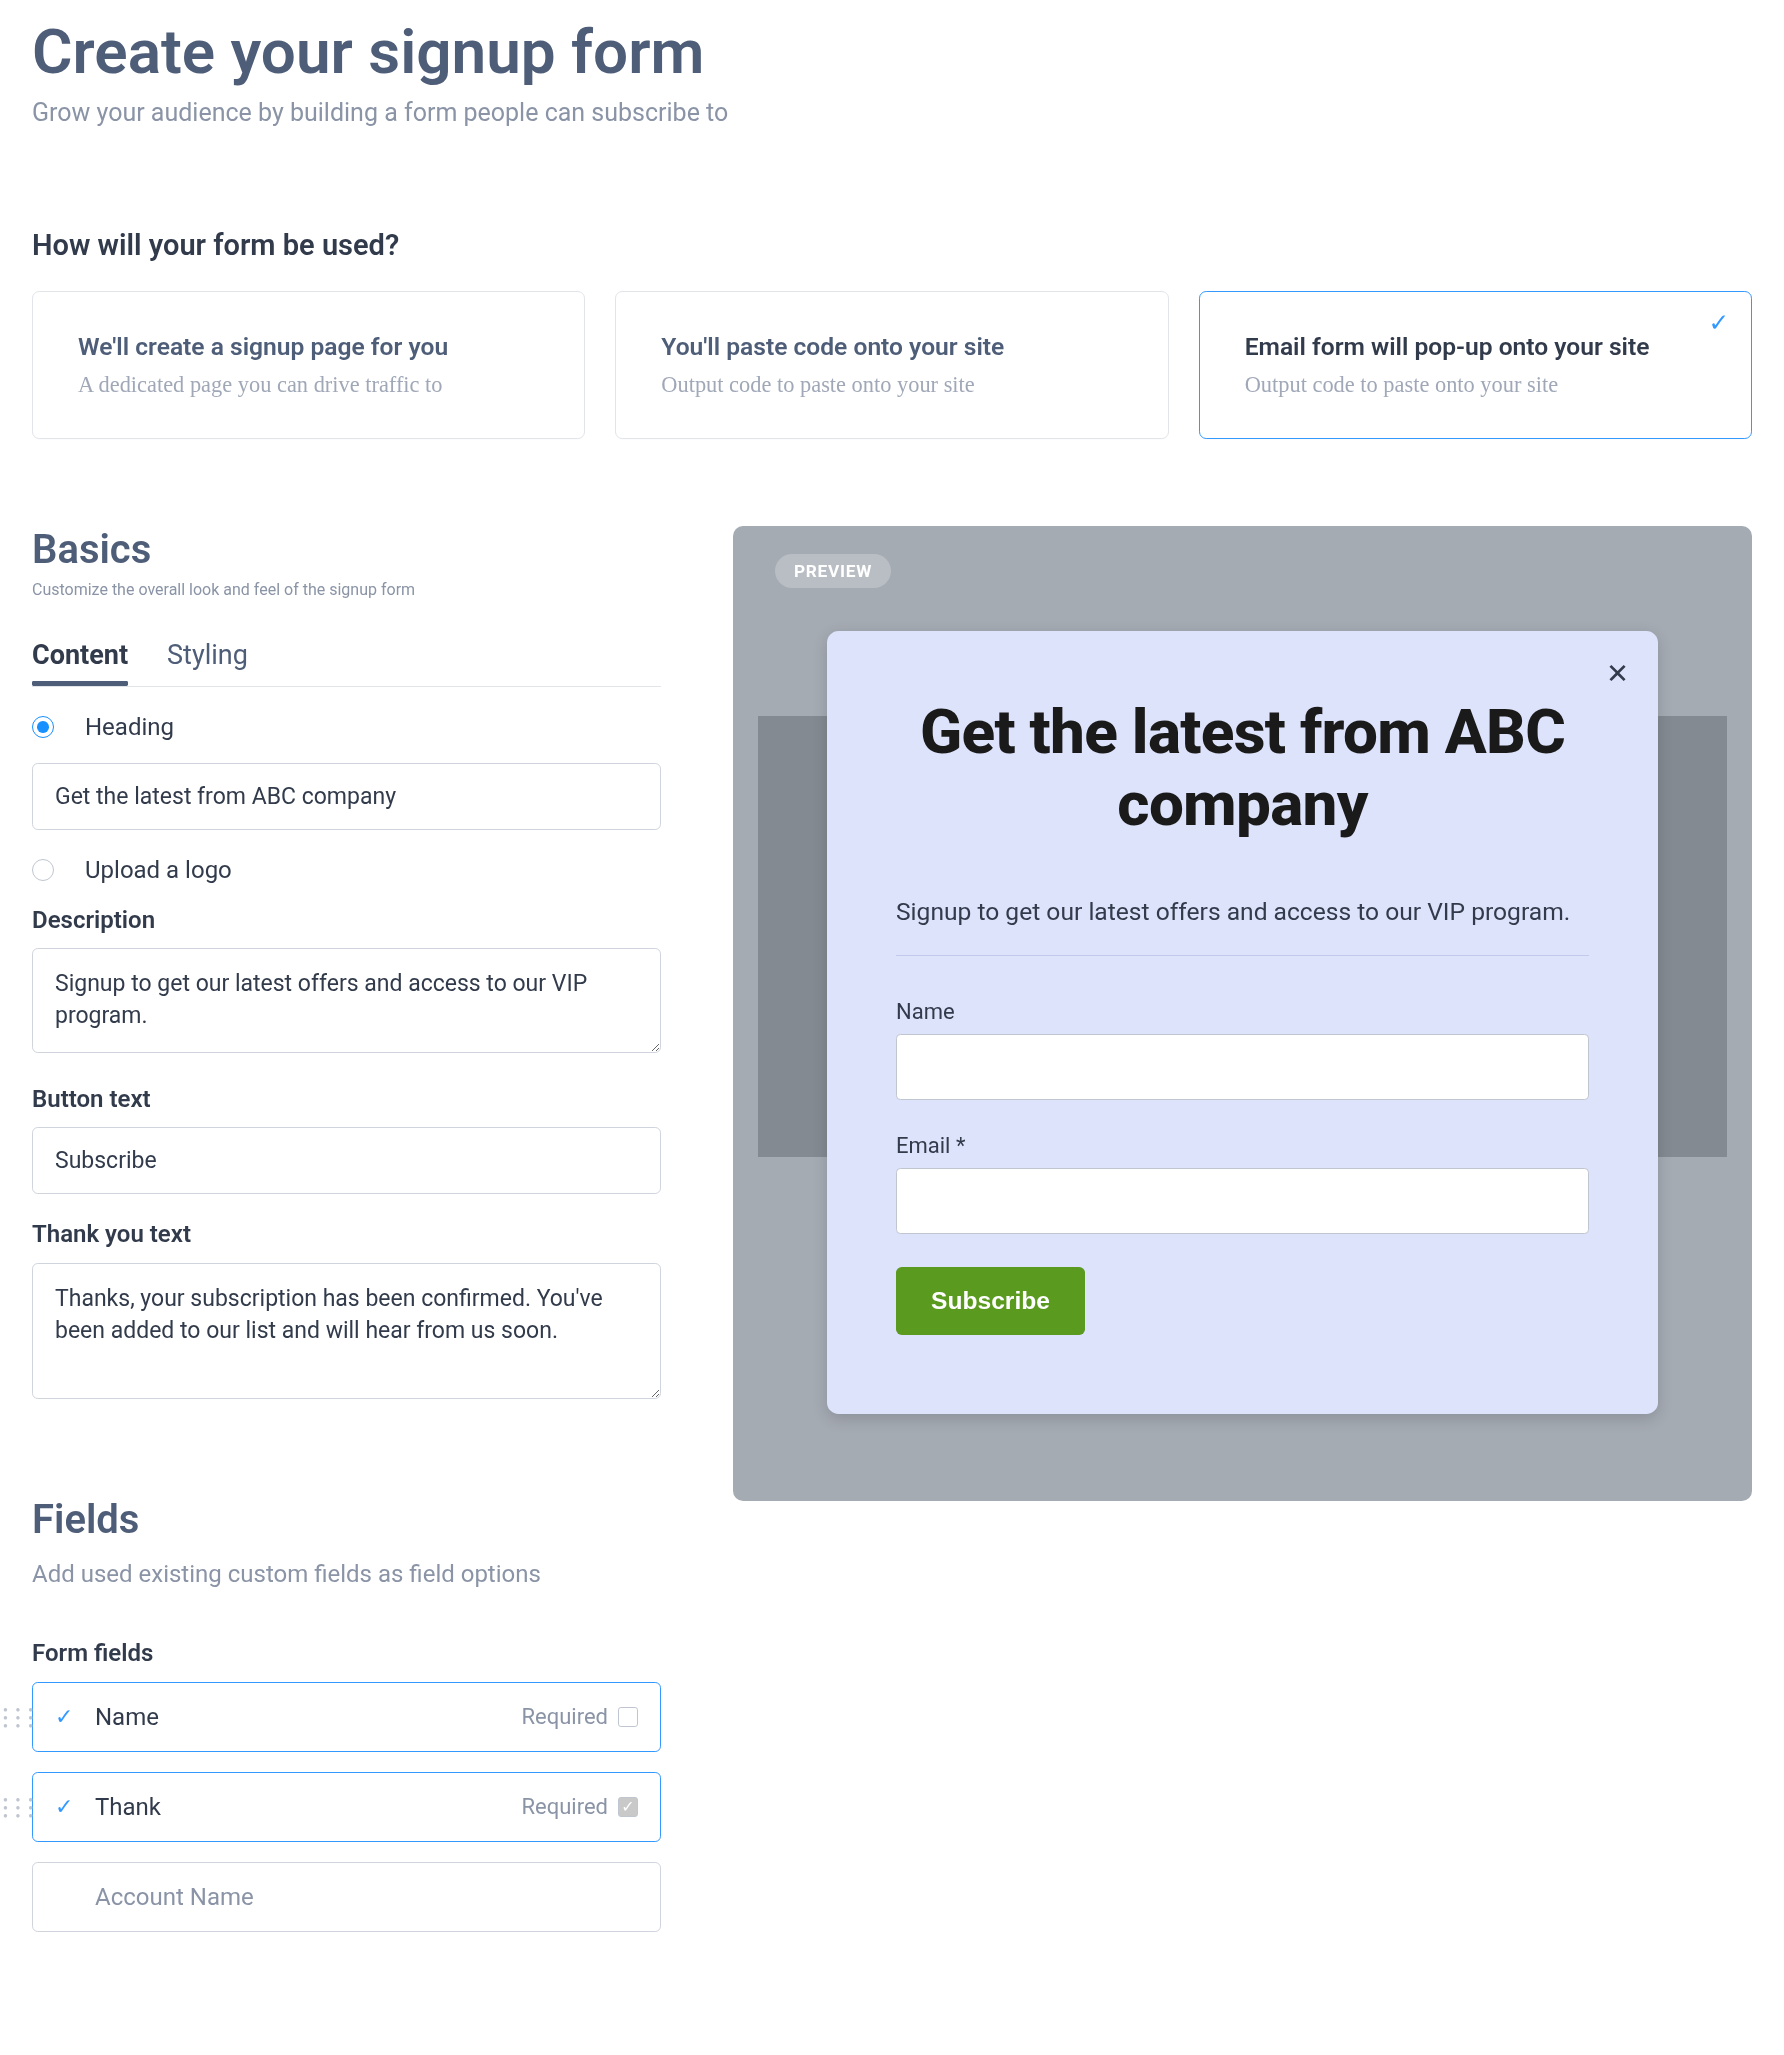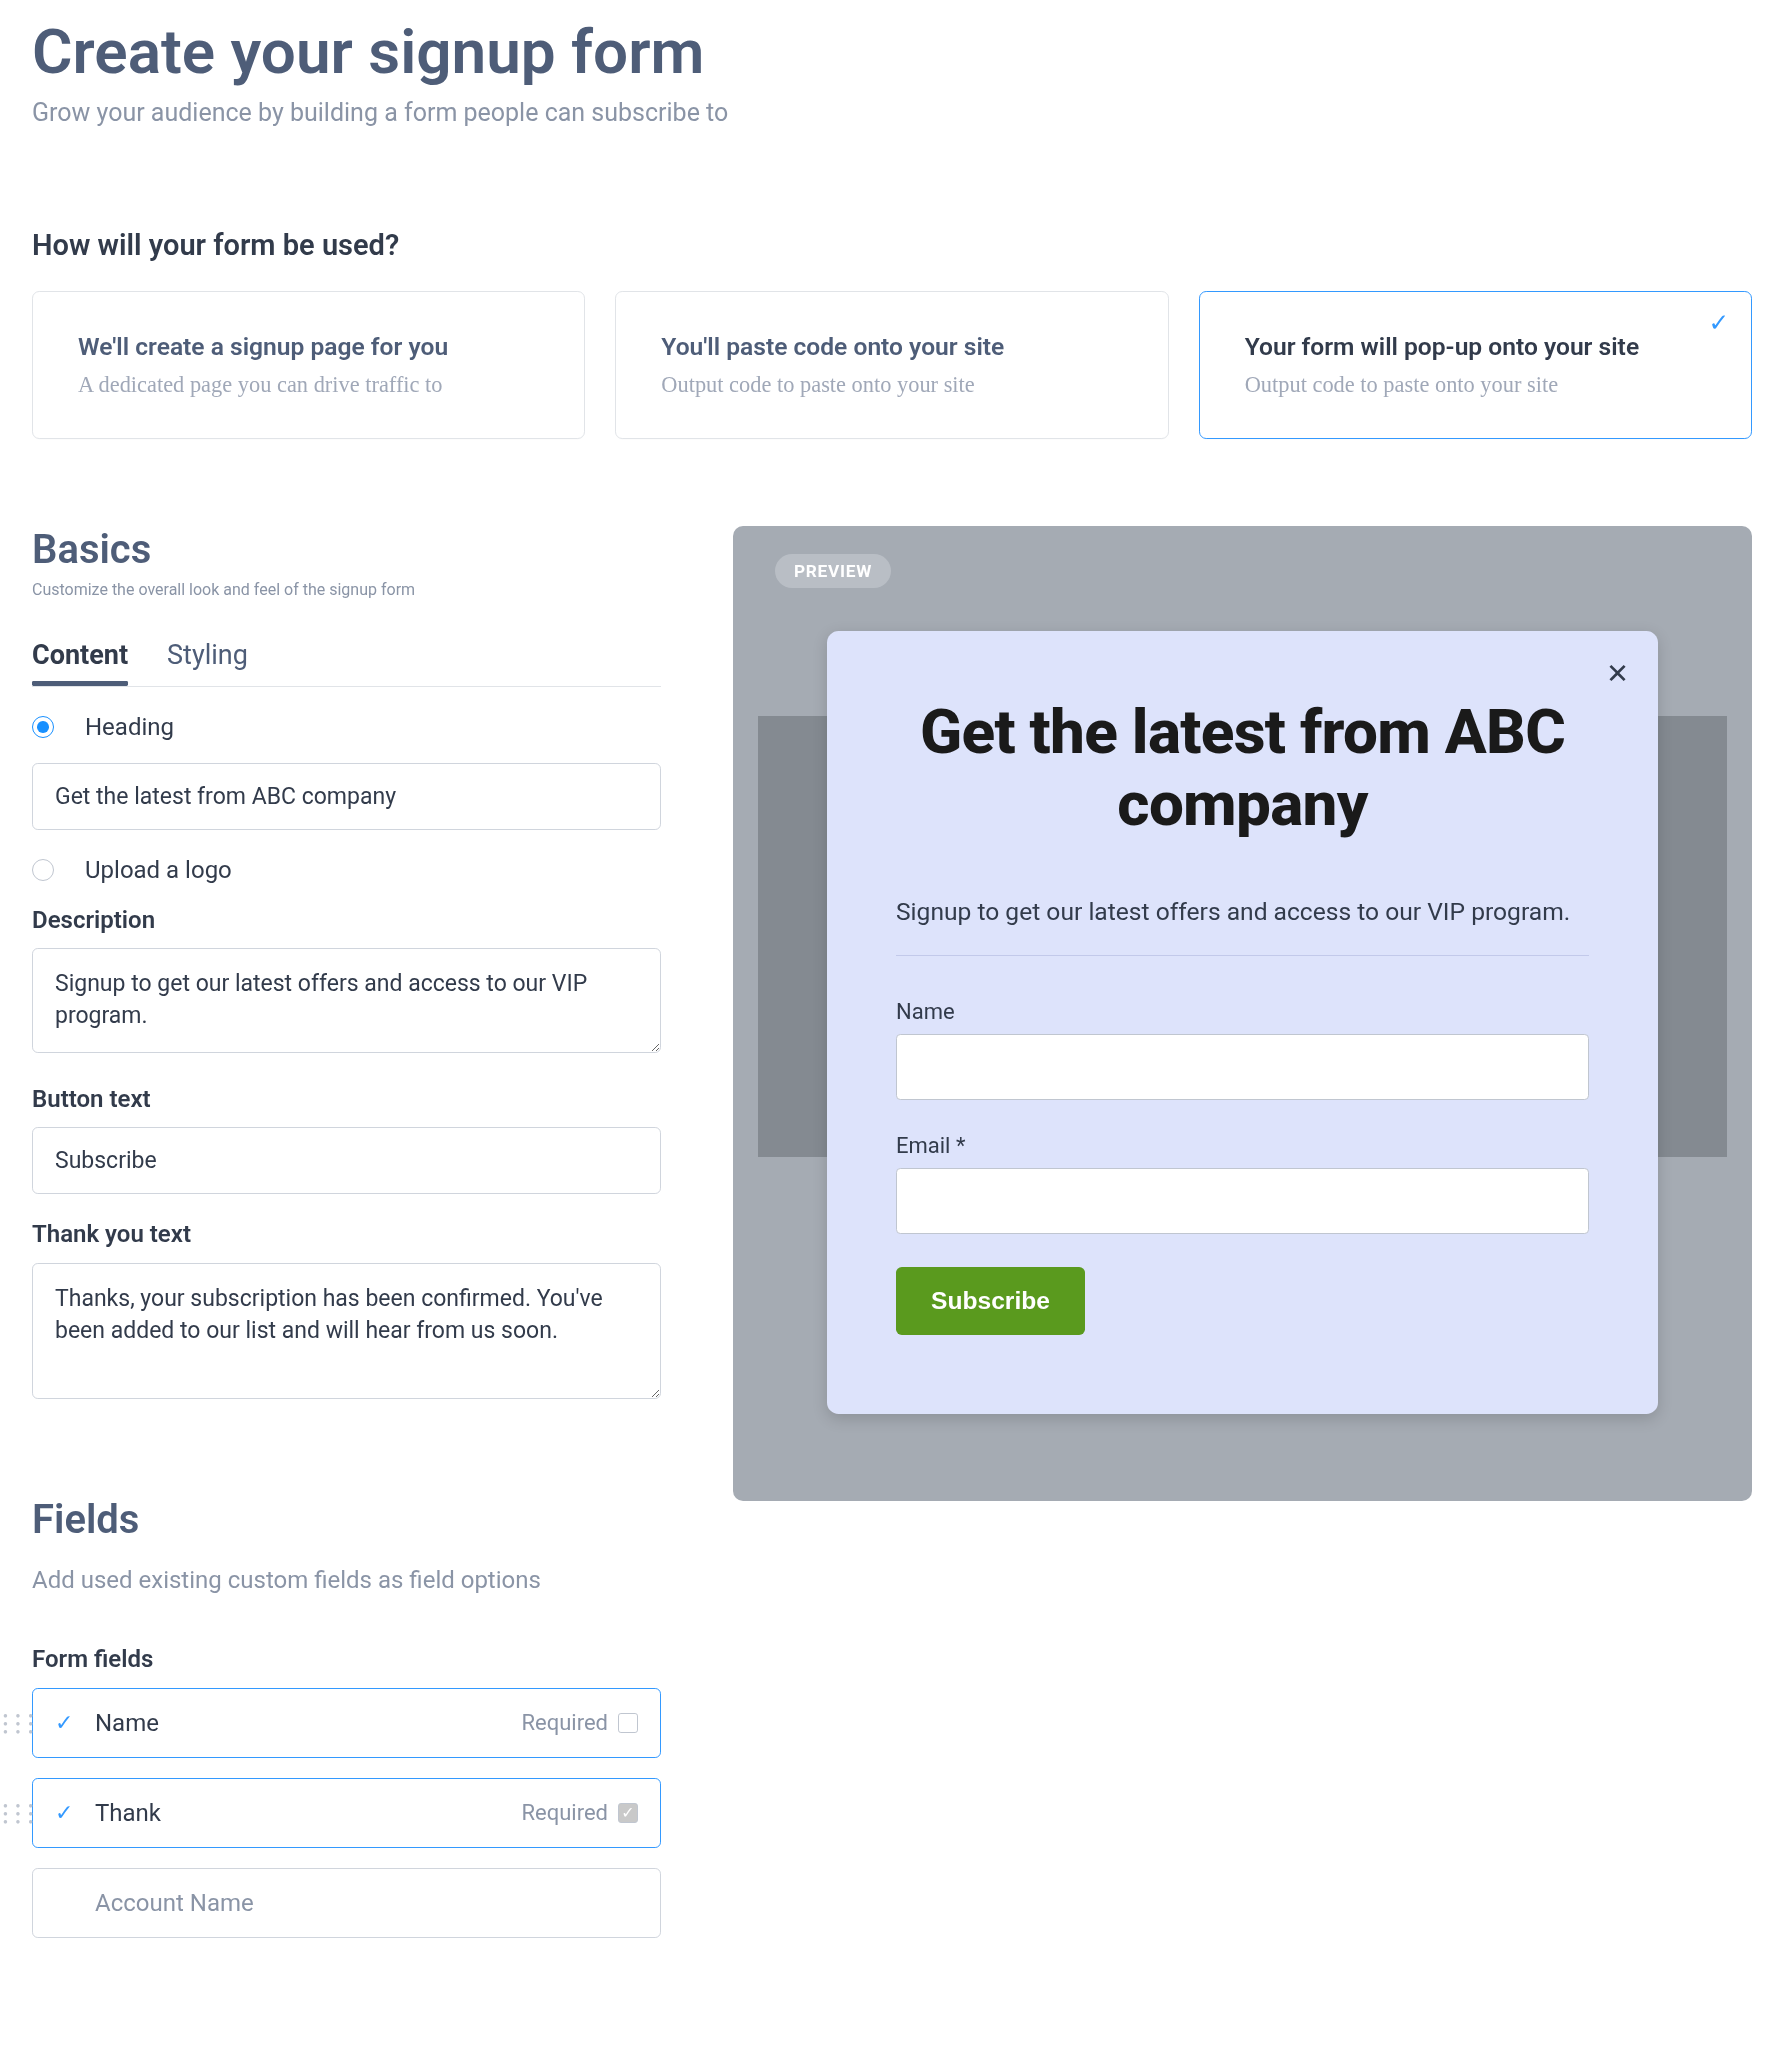--- a/index.html
+++ b/index.html
@@ -159,21 +159,21 @@
     margin-bottom: 14.5px;
     display:block;
   }
 
   
   .fields-title {
     font-size: 40px;
     font-weight:600;
     color:#4e5d78;
     margin-top: 65px;
-    margin-bottom: 23px;
+    margin-bottom: 17px;
   }
   .fields-sub {
     font-size: 24px;
     color:#8a94a6;
     margin-bottom: 51px;
   }
   .formfields-row {
     position: relative;
   }
   .field-card {
@@ -331,21 +331,21 @@
   <div class="usage-card">
     <div class="card-title">We'll create a signup page for you</div>
     <div class="card-sub">A dedicated page you can drive traffic to</div>
   </div>
   <div class="usage-card">
     <div class="card-title">You'll paste code onto your site</div>
     <div class="card-sub">Output code to paste onto your site</div>
   </div>
   <div class="usage-card selected">
     <span class="check-icon">✓</span>
-    <div class="card-title">Your form will pop-up onto your site</div>
+    <div class="card-title">Email form will pop-up onto your site</div>
     <div class="card-sub">Output code to paste onto your site</div>
   </div>
 </div>
 
 <div class="main-columns">
   <div class="left-col">
     <div class="basics-title">Basics</div>
     <div class="basics-sub">Customize the overall look and feel of the signup form</div>
 
     <div class="tabs">

